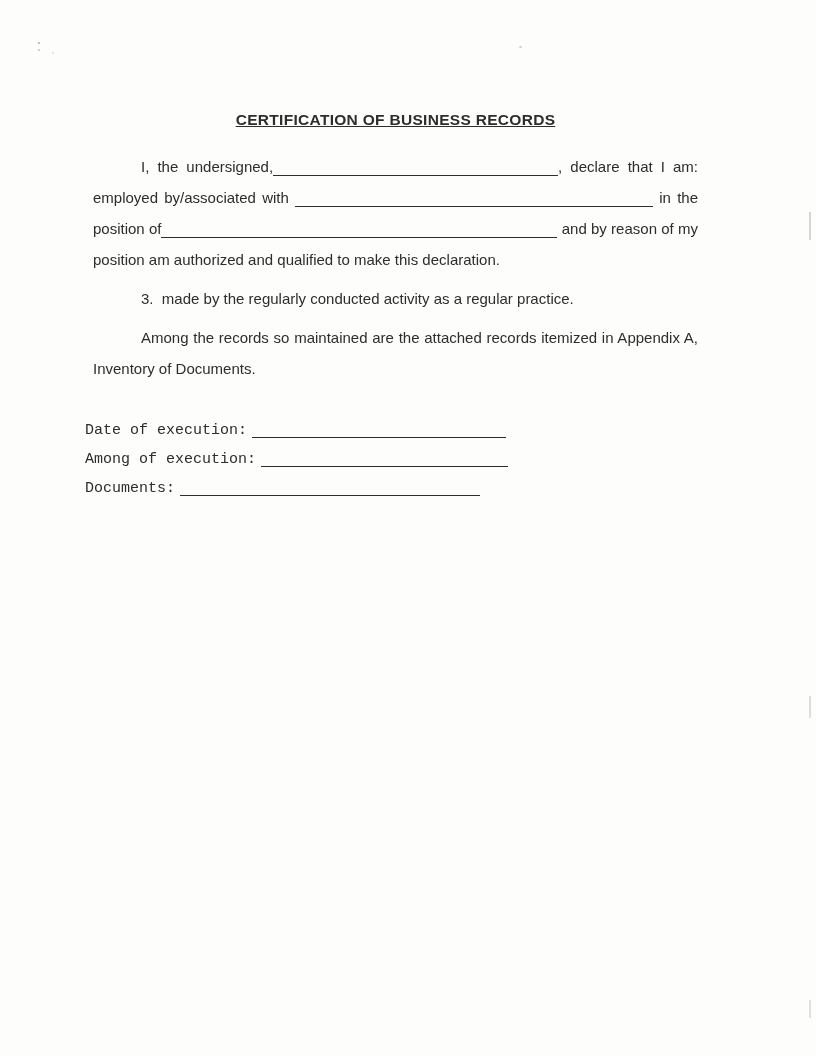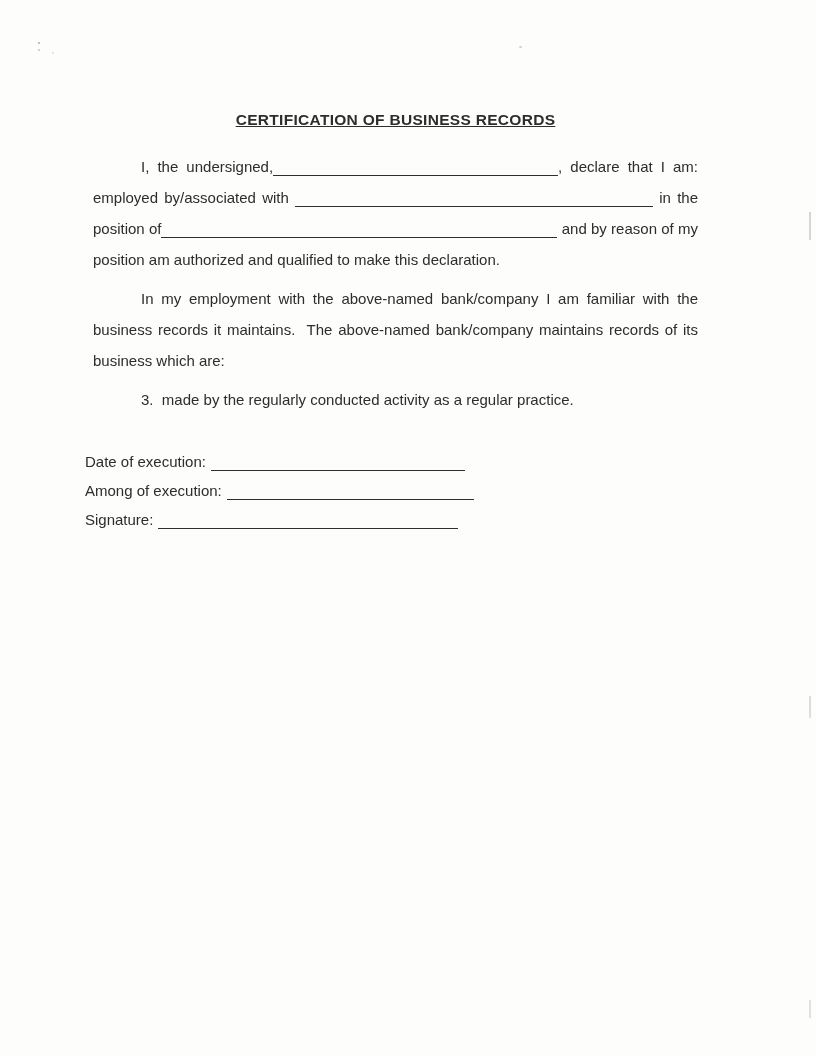--- a/index.html
+++ b/index.html
@@ -49,20 +49,21 @@
   }
   .b-name     { width: 285px; }
   .b-employer { width: 358px; }
   .b-position { width: 396px; }
   .exec-block {
     margin-top: 32px;
   }
   .exec-row {
     line-height: 29px;
     white-space: nowrap;
+    font-family: Liberation Mono, monospace;
   }
   .exec-row .blank { margin-left: 5px; }
   .be-date  { width: 254px; }
   .be-place { width: 247px; }
   .be-sig   { width: 300px; }
   .artifact {
     position: absolute;
   }
   .a1 {
     left: 38px; top: 42px;
@@ -102,26 +103,26 @@
   <div class="artifact a3"></div>
   <div class="artifact a4"></div>
   <div class="artifact a5"></div>
 
   <div class="content">
 
     <h1 class="title">CERTIFICATION OF BUSINESS RECORDS</h1>
 
     <p class="para indent"><span>I, the undersigned,</span><span class="blank b-name"></span><span>, declare that I am: employed by/associated with </span><span class="blank b-employer"></span><span> in the position of</span><span class="blank b-position"></span><span> and by reason of my position am authorized and qualified to make this declaration.</span></p>
 
-    <p class="para indent">In my employment with the above-named bank/company I am familiar with the business records it maintains.&nbsp; The above-named bank/company maintains records of its business which are:</p>
 
     <p class="para indent">3.&nbsp; made by the regularly conducted activity as a regular practice.</p>
 
+    <p class="para indent">Among the records so maintained are the attached records itemized in Appendix A, Inventory of Documents.</p>
 
 
     <div class="exec-block">
       <div class="exec-row"><span>Date of execution:</span><span class="blank be-date"></span></div>
       <div class="exec-row"><span>Among of execution:</span><span class="blank be-place"></span></div>
-      <div class="exec-row"><span>Signature:</span><span class="blank be-sig"></span></div>
+      <div class="exec-row"><span>Documents:</span><span class="blank be-sig"></span></div>
     </div>
 
   </div>
 </div>
 
 </body></html>

